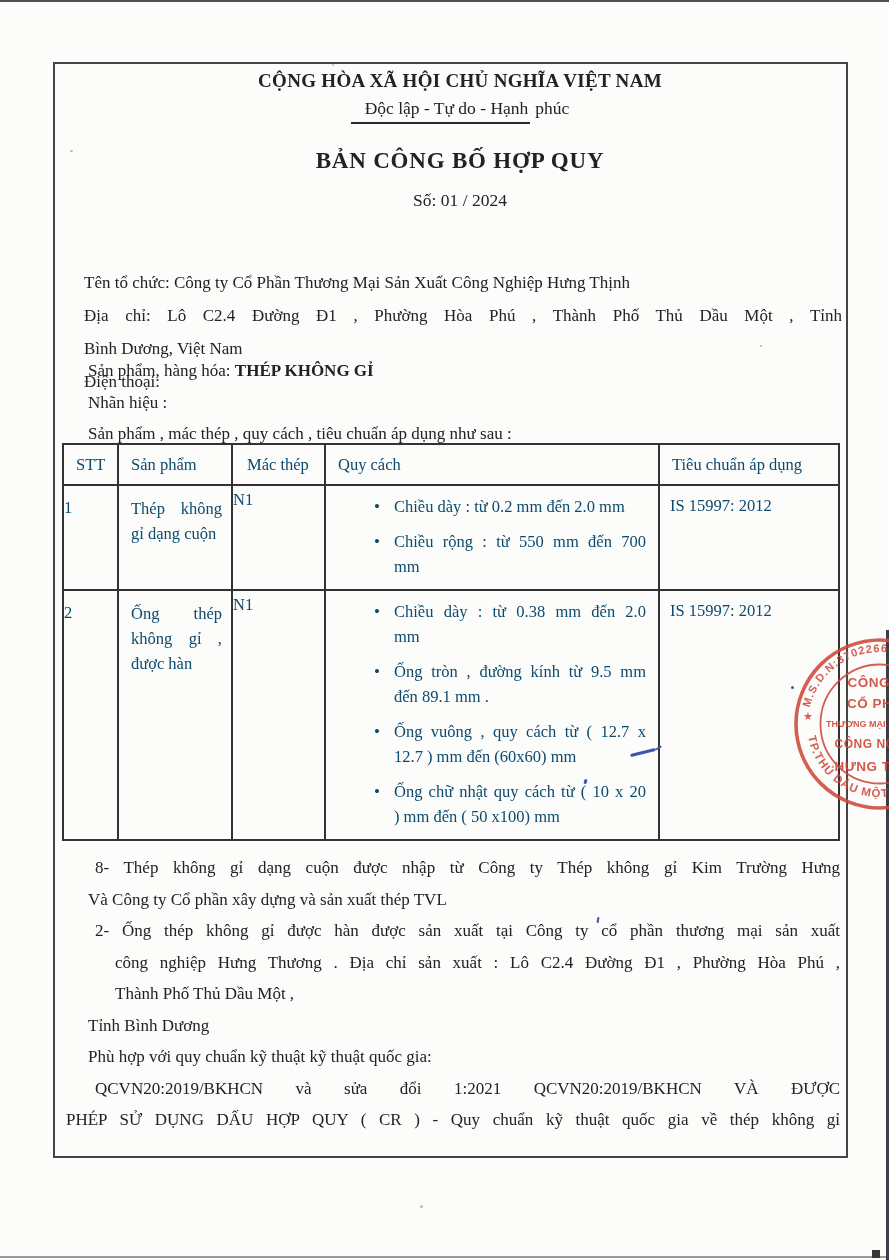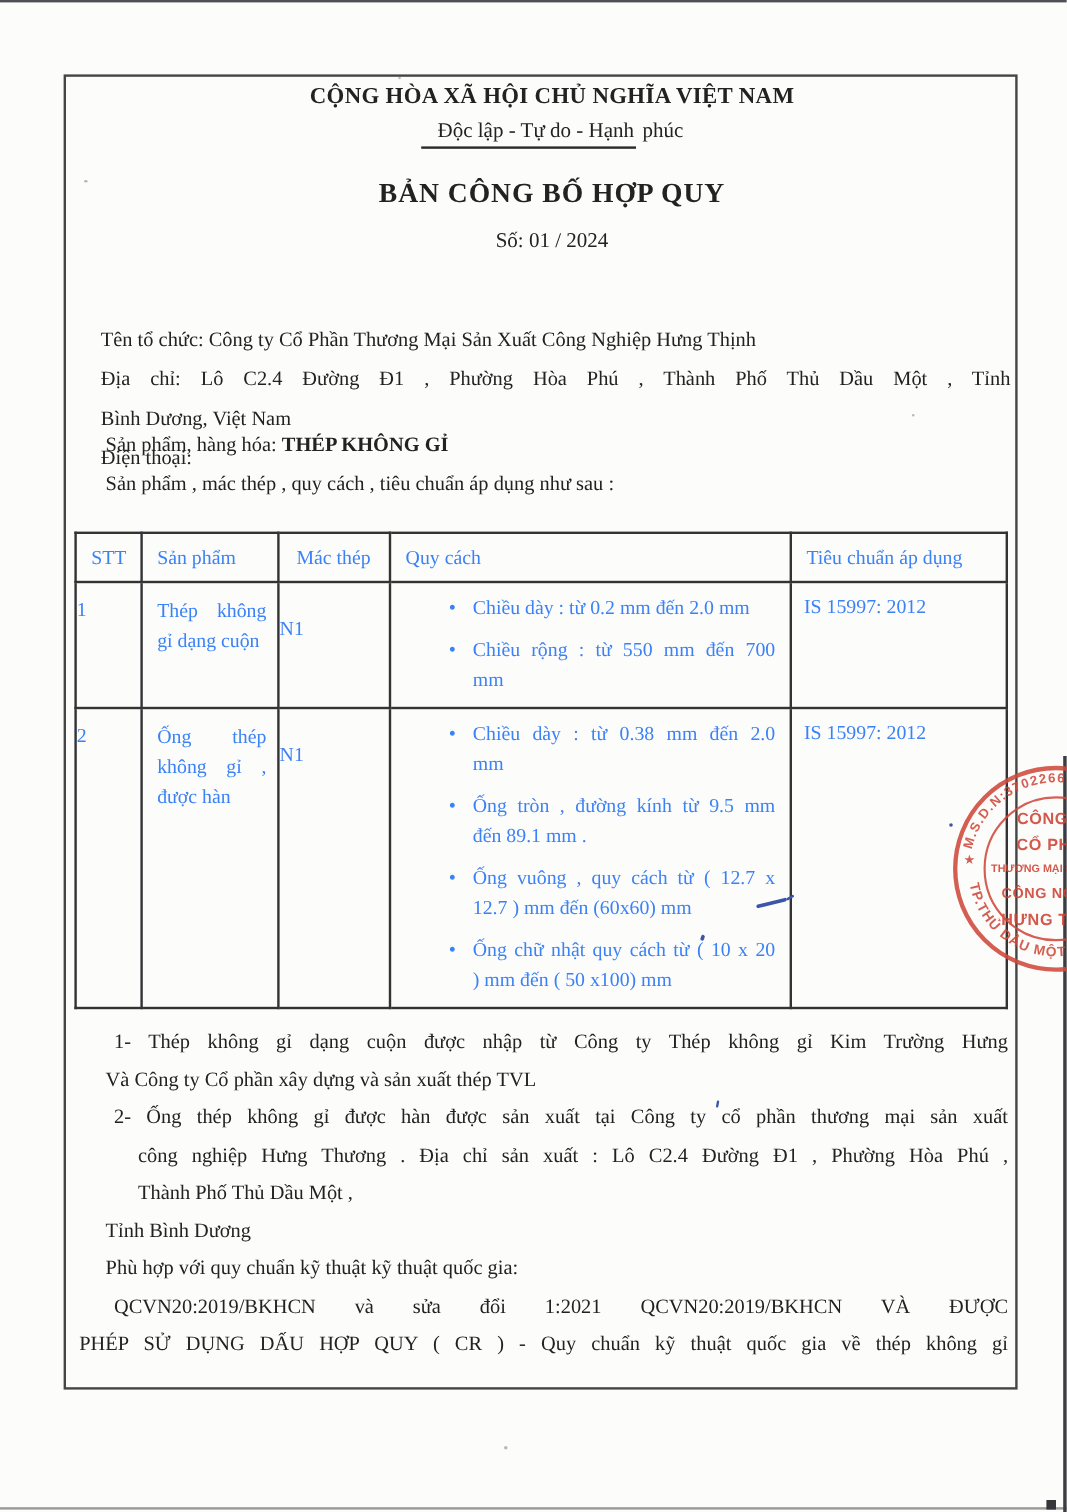--- a/index.html
+++ b/index.html
@@ -36,31 +36,31 @@
 
   .bodytext { font-size:17px; }
   .org-block { left:84px; top:226px; width:758px; line-height:33px;margin-top:40px; }
   .product-block { left:88px; top:355px; width:748px; line-height:31.5px; }
   .stretch { text-align:justify; text-align-last:justify; }
   .bold { font-weight:bold; }
 
   table.spec {
     position:absolute; left:62px; top:443px; width:776px;
     border-collapse:collapse; table-layout:fixed;
-    font-size:16.5px; color:#3b82f6;
+    font-size:16.5px; color:#0c4a6e;
   }
   table.spec th, table.spec td {
     border:2px solid #333336;
     font-weight:normal; text-align:left; vertical-align:top;
   }
   table.spec th { height:41px; vertical-align:middle; padding:0 0 0 12px; }
   th.c-stt, td.c-stt { text-align:center; padding:0; }
   td.c-stt { padding-top:12px; }
   td.c-name { padding:10px 9px 0 12px; line-height:25px;font-family:Liberation Serif, serif; }
-  td.c-grade { text-align:center; padding-top:28px; }
+  td.c-grade { text-align:center; padding-top:4px; }
   td.c-spec { padding:8px 12px 0 0; }
   td.c-std { padding:10px 6px 0 10px; }
   .row1 { height:98px; }
   .row2 { height:238px; }
   ul.bullets { list-style:none; margin-left:46px; }
   ul.bullets li { position:relative; padding-left:22px; margin-bottom:10px; line-height:25px; }
   ul.bullets li::before { content:"•"; position:absolute; left:2px; top:0; font-size:17px; }
 
   .notes-block { left:66px; top:852px; width:774px; line-height:31.5px; font-size:17px; }
   .ind1 { padding-left:29px; }
@@ -97,20 +97,21 @@
 
 <div class="abs org-block bodytext">
   <div>Tên tổ chức: Công ty Cổ Phần Thương Mại Sản Xuất Công Nghiệp Hưng Thịnh</div>
   <div class="stretch">Địa chỉ: Lô C2.4 Đường Đ1 , Phường Hòa Phú , Thành Phố Thủ Dầu Một , Tỉnh</div>
   <div>Bình Dương, Việt Nam</div>
   <div>Điện thoại:</div>
 </div>
 
 <div class="abs product-block bodytext">
   <div><span>Sản phẩm, hàng hóa: </span><span class="bold">THÉP KHÔNG GỈ</span></div>
+  <div>Nhãn hiệu :</div>
   <div>Sản phẩm , mác thép , quy cách , tiêu chuẩn áp dụng như sau :</div>
 </div>
 
 <table class="spec">
   <colgroup>
       <col style="width:55px">
       <col style="width:114px">
       <col style="width:93px">
       <col style="width:334px">
       <col style="width:180px">
@@ -170,21 +171,21 @@
           <div>) mm đến ( 50 x100) mm</div>
         </li>
       </ul>
     </td>
     <td class="c-std">IS 15997: 2012</td>
   </tr>
 </tbody>
   </table>
 
 <div class="abs notes-block">
-  <div class="ind1 stretch">1-  Thép không gỉ dạng cuộn được nhập từ Công ty Thép không gỉ Kim Trường Hưng</div>
+  <div class="ind1 stretch">8-  Thép không gỉ dạng cuộn được nhập từ Công ty Thép không gỉ Kim Trường Hưng</div>
   <div class="ind2">Và Công ty Cổ phần xây dựng và sản xuất thép TVL</div>
   <div class="ind1 stretch">2-  Ống thép không gỉ được hàn được sản xuất tại Công ty cổ phần thương mại sản xuất</div>
   <div class="ind3 stretch">công nghiệp Hưng Thương . Địa chỉ sản xuất : Lô C2.4 Đường Đ1 , Phường Hòa Phú ,</div>
   <div class="ind3">Thành Phố Thủ Dầu Một ,</div>
   <div class="ind2">Tỉnh Bình Dương</div>
   <div class="ind2">Phù hợp với quy chuẩn kỹ thuật kỹ thuật quốc gia:</div>
   <div class="ind1 stretch">QCVN20:2019/BKHCN và sửa đổi 1:2021 QCVN20:2019/BKHCN VÀ ĐƯỢC</div>
   <div class="stretch">PHÉP SỬ DỤNG DẤU HỢP QUY ( CR ) -  Quy chuẩn kỹ thuật quốc gia về thép không gỉ</div>
 </div>
 

